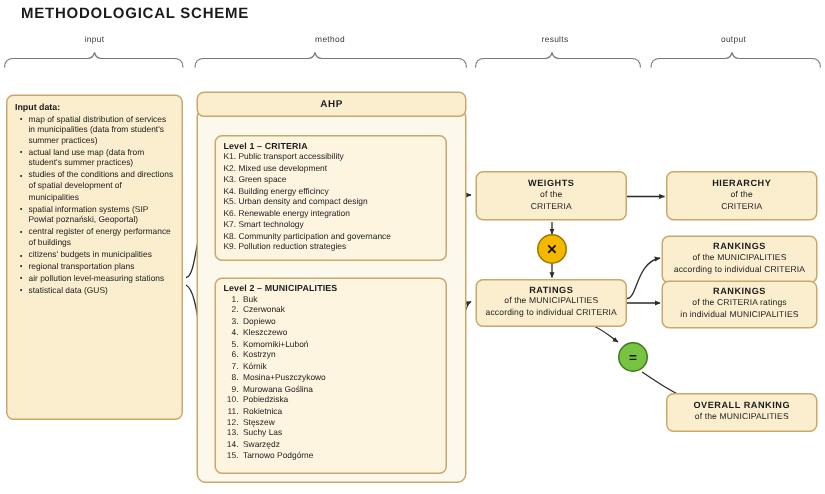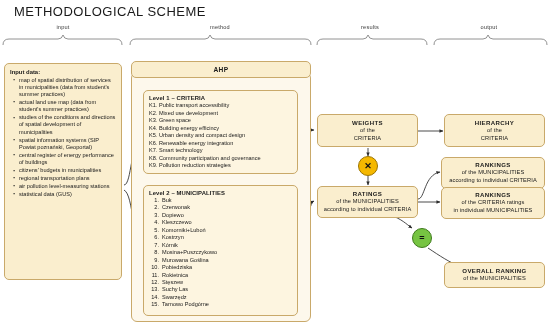--- a/index.html
+++ b/index.html
@@ -26,22 +26,22 @@
     left: 0;
     top: 0;
     width: 550px;
     height: 329px;
     pointer-events: none;
   }
   .title {
     position: absolute;
     left: 14px;
     top: 4px;
-    font-size: 13px;
-    font-weight: normal;
+    font-size: 10px;
+    font-weight: bold;
     letter-spacing: 0.5px;
     color: #1a1a1a;
   }
   .col-label {
     position: absolute;
     font-size: 5.6px;
     color: #3a3a3a;
     text-align: center;
     letter-spacing: 0.2px;
   }

